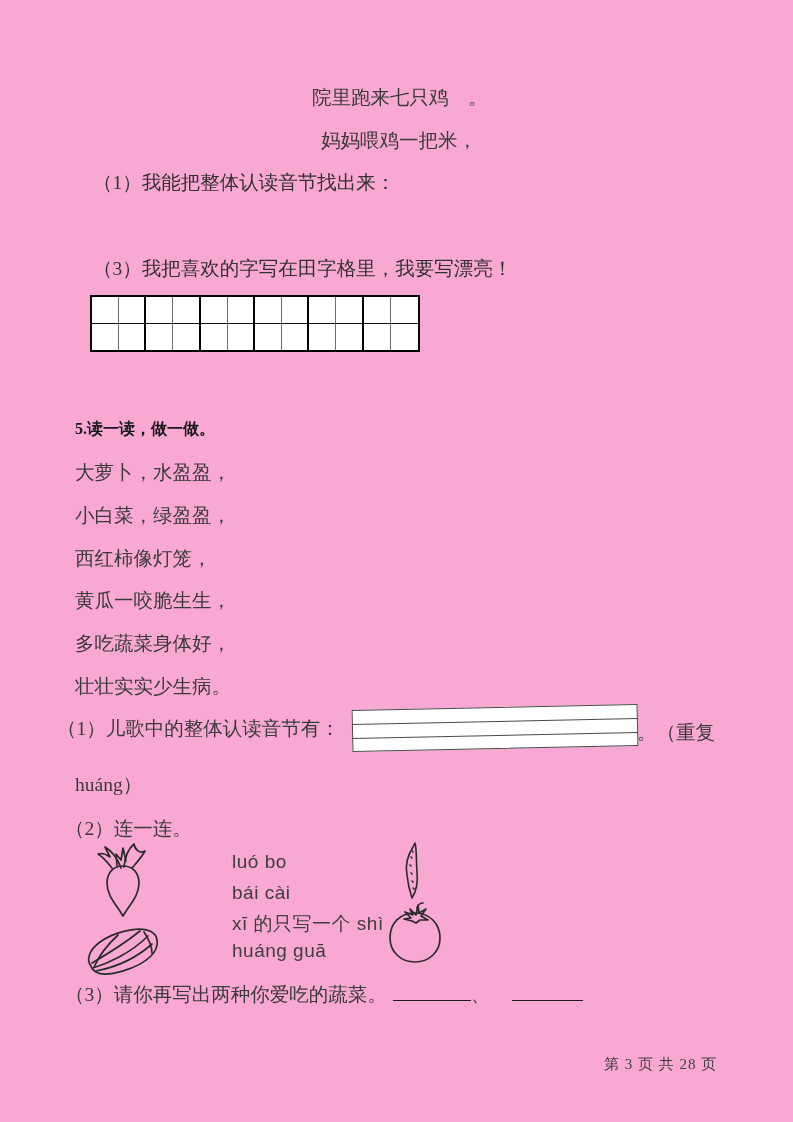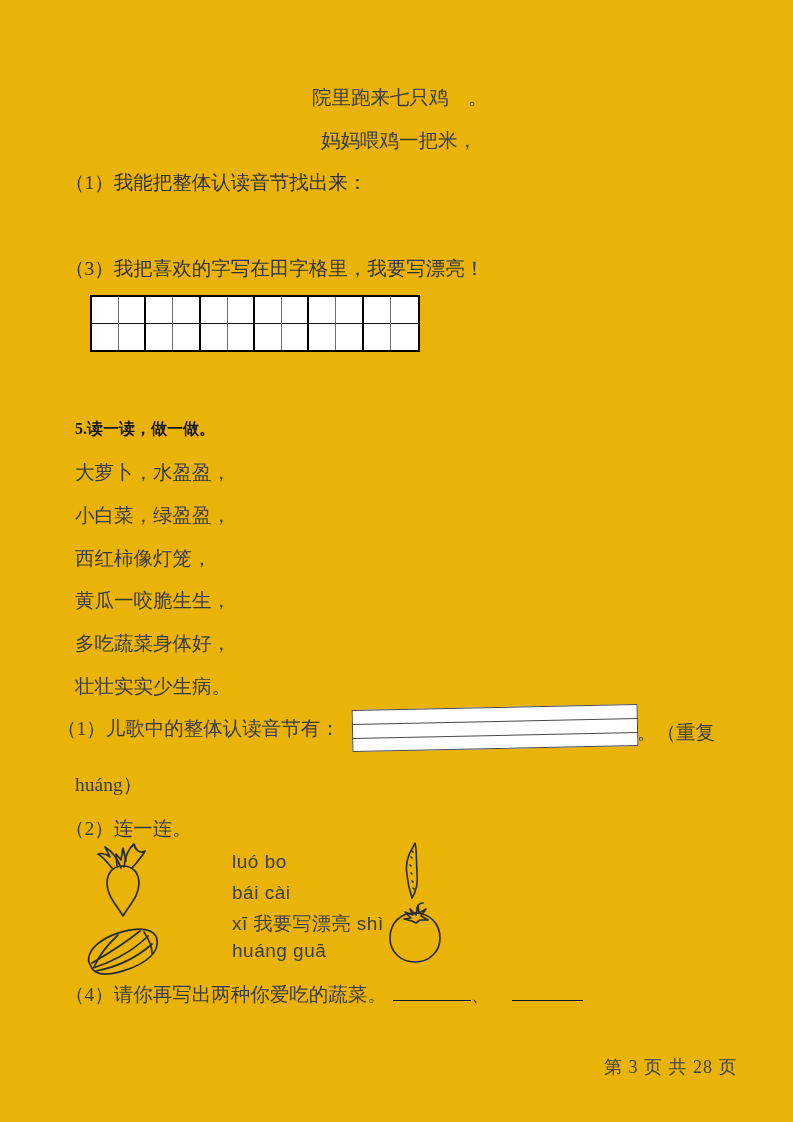--- a/index.html
+++ b/index.html
@@ -1,32 +1,32 @@
 <!DOCTYPE html>
 <html><head>
 <meta charset="utf-8">
 <style>
   html,body{margin:0;padding:0;background:#ffffff;}
   .page{
     position:relative;
     width:793px;height:1122px;
-    background:#eab308;
+    background:#f9a8d4;
     overflow:hidden;
     font-family:"Liberation Serif","DejaVu Serif",serif;
     color:#3a3a3a;
   }
   .abs{position:absolute;white-space:nowrap;}
   .cn{font-size:19.5px;line-height:1.1;color:#3a3a3a;}
-  .cn-dark{color:#313131;}
+  .cn-dark{color:#313131;margin-left:28px;}
   .heading{font-size:16px;font-weight:bold;color:#161616;}
   .pinyin{
     font-family:Liberation Sans, sans-serif;
     font-size:19px;color:#3d3d3d;letter-spacing:.5px;
   }
-  .footer{font-size:18px;color:#3f3f3f;letter-spacing:1px;}
+  .footer{font-size:15px;color:#3f3f3f;letter-spacing:1px;}
 
   
   .writing-grid{
     position:absolute;left:90px;top:295px;
     width:330px;height:57px;
     display:grid;grid-template-rows:1fr 1fr;
     border:2.5px solid #000;background:#fff;
     box-sizing:border-box;
   }
   .grid-cell{box-sizing:border-box;}
@@ -118,33 +118,33 @@
     <path d="M7,44 C2,38 5,28 16,20 C30,10 54,4 66,9 C75,13 76,25 67,34 C54,47 22,56 12,50 C9,48 7,46 7,44 Z"></path>
     <path d="M9,46 C22,42 46,32 64,14"></path>
     <path d="M12,49 C28,46 50,38 68,22"></path>
     <path d="M8,41 C20,34 40,22 56,9"></path>
     <path d="M10,45 C14,36 22,24 34,13"></path>
     <path d="M60,10 C64,16 68,24 68,31"></path>
   </svg>
 
   <div class="abs pinyin" style="left:232px;top:851px">luó bo</div>
   <div class="abs pinyin" style="left:232px;top:882px">bái cài</div>
-  <div class="abs pinyin" style="left:232px;top:911px">xī 我要写漂亮 shì</div>
+  <div class="abs pinyin" style="left:232px;top:911px">xī 的只写一个 shì</div>
   <div class="abs pinyin" style="left:232px;top:940px">huáng guā</div>
 
   <svg class="abs" style="left:399px;top:841px" width="26" height="60" viewBox="0 0 26 60" fill="none" stroke="#2b2b2b" stroke-width="1.6" stroke-linejoin="round" stroke-linecap="round">
     <path d="M16,2 L14,6 C9,14 6,24 8,34 C9,44 11,51 13,57 C17,51 19,42 18,31 C17,19 18,10 16,2 Z"></path>
     <path d="M12,16 l1,1 M11,24 l1,1 M12,32 l1,1 M13,40 l1,1 M14,47 l1,1 M13,10 l1,1"></path>
   </svg>
 
   <svg class="abs" style="left:386px;top:901px" width="58" height="66" viewBox="0 0 58 66" fill="none" stroke="#2b2b2b" stroke-width="1.7" stroke-linejoin="round" stroke-linecap="round">
     <path d="M29,12 C14,12 4,22 4,37 C4,51 15,61 29,61 C43,61 54,51 54,37 C54,23 44,12 29,12 Z"></path>
     <path d="M30,14 L24,8 L27,14 L19,11 L25,17 L18,18 L26,20 L30,22 L34,19 L42,19 L35,15 L40,8 L33,12 L32,4 Z"></path>
     <path d="M31,7 C32,4 34,2 37,2"></path>
   </svg>
 
   <div class="abs cn" style="left:65px;top:984px">
-    <span>（4）请你再写出两种你爱吃的蔬菜。</span><span class="blank" style="width:78px;margin-left:6px"></span><span>、</span><span class="blank" style="width:71px;margin-left:22px"></span>
+    <span>（3）请你再写出两种你爱吃的蔬菜。</span><span class="blank" style="width:78px;margin-left:6px"></span><span>、</span><span class="blank" style="width:71px;margin-left:22px"></span>
   </div>
 
   <div class="abs footer" style="left:604px;top:1055px">第 3 页 共 28 页</div>
 
 </div>
 
 </body></html>

